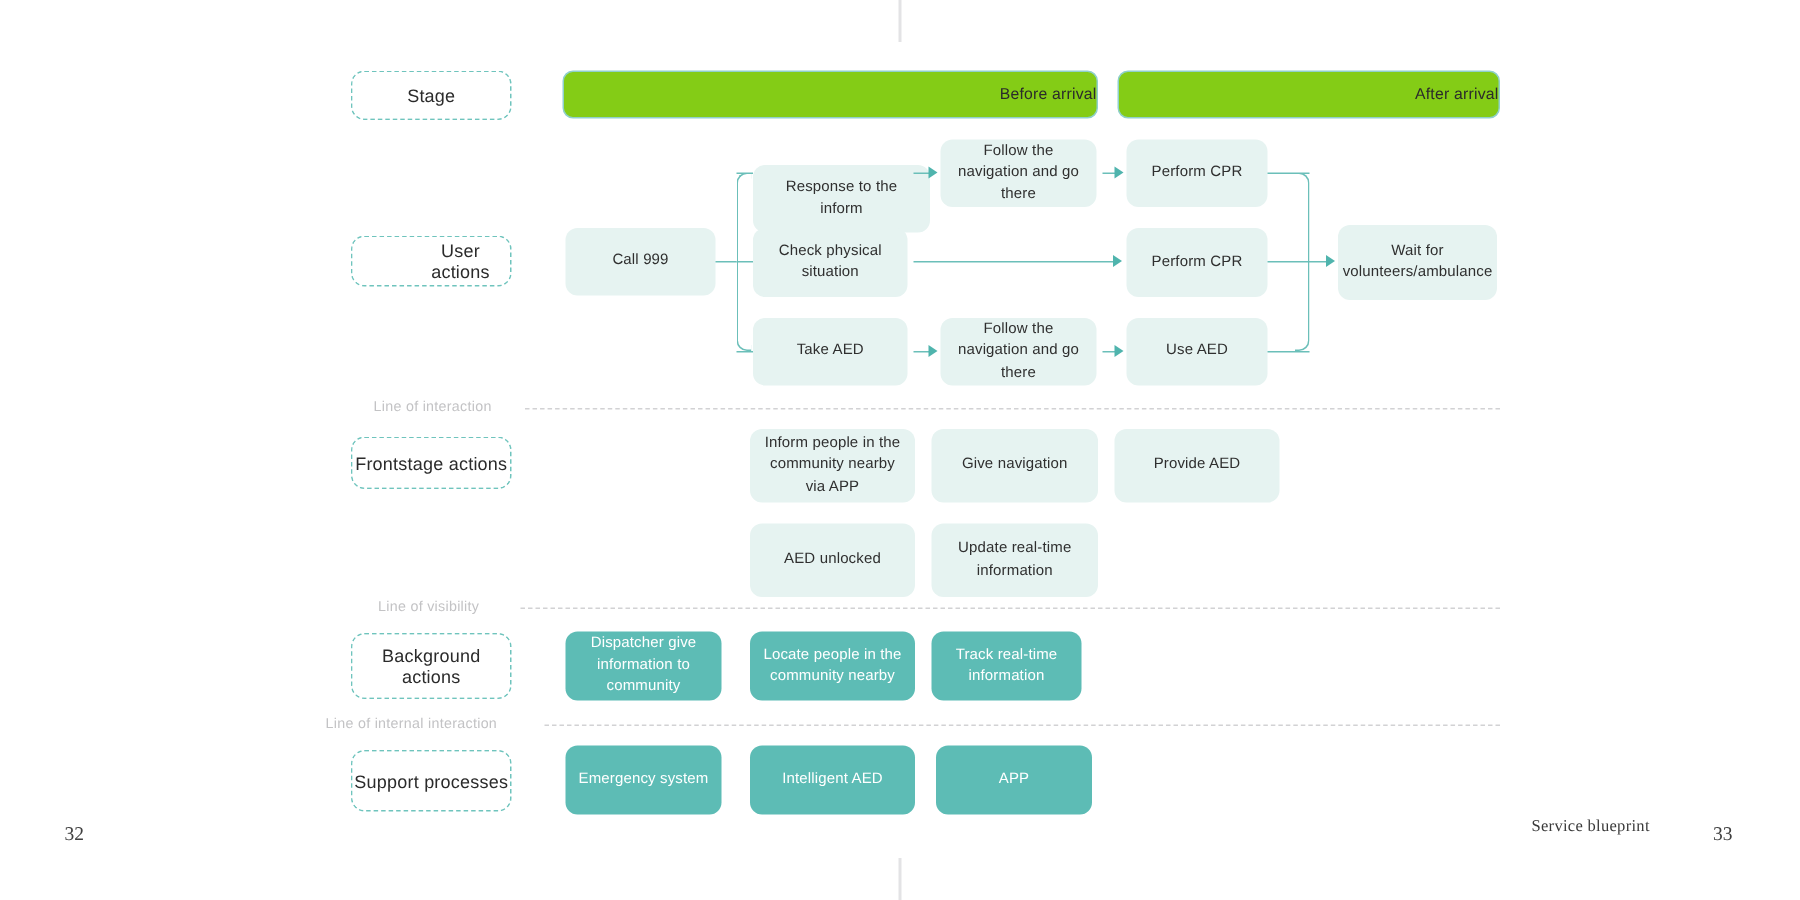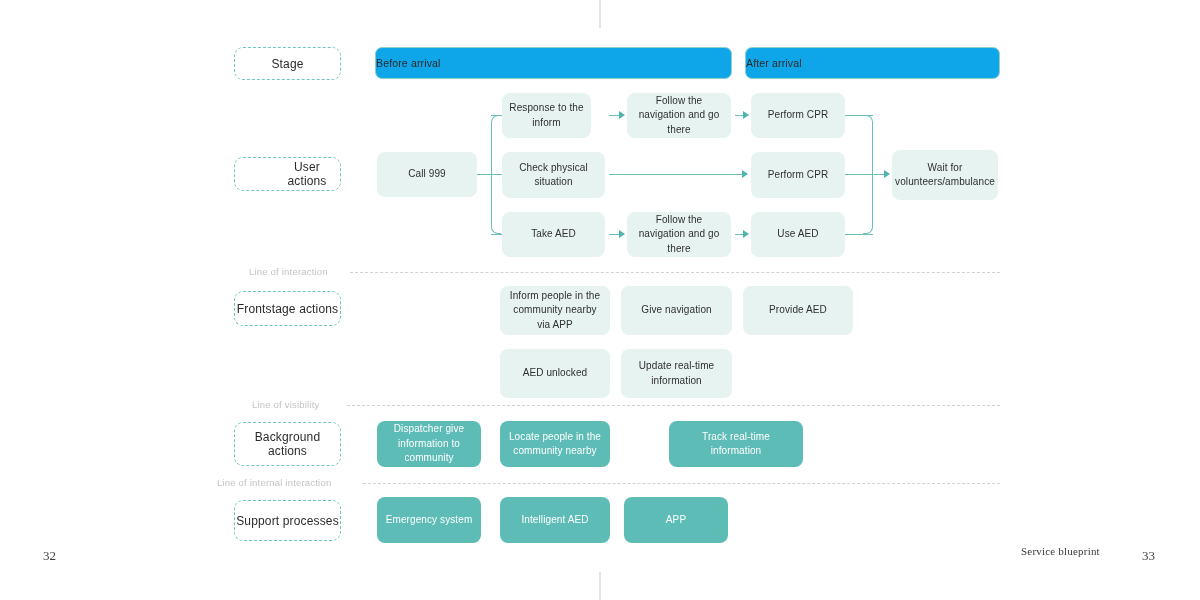--- a/index.html
+++ b/index.html
@@ -44,24 +44,24 @@
     letter-spacing: .15px;
     background: transparent;
   }
 
   
   .stage-box {
     position: absolute;
     box-sizing: border-box;
     border: 1.3px solid #8fd0cb;
     border-radius: 7px;
-    background: #0ea5e9;
+    background: #84cc16;
     display: flex;
     align-items: center;
-    justify-content: flex-start;
+    justify-content: flex-end;
     font-size: 10.5px;
     color: #2b2b2b;
     letter-spacing: .15px;
   }
 
   
   .node {
     position: absolute;
     box-sizing: border-box;
     background: #e6f3f1;
@@ -178,21 +178,21 @@
   <div class="node" style="left:377px; top:152px; width:100px; height:45px;">
     <span>Call 999</span>
   </div>
 
   <div class="conn-h" style="left:477px; top:174px; width:14px;"></div>
   <div class="bracket left-open" style="left:491px; top:115px; width:10px; height:119px;"></div>
   <div class="conn-h" style="left:491px; top:115px; width:11px;"></div>
   <div class="conn-h" style="left:491px; top:174px; width:11px;"></div>
   <div class="conn-h" style="left:491px; top:234px; width:11px;"></div>
 
-  <div class="node" style="left:502px; top:93px; width:89px; height:45px;">
+  <div class="node" style="left:502px; top:110px; width:118px; height:45px;">
     <span>Response to the inform</span>
   </div>
   <div class="conn-h" style="left:609px; top:115px; width:11px;"></div>
   <div class="arrowhead" style="left:619px; top:111px;"></div>
   <div class="node" style="left:627px; top:93px; width:104px; height:45px;">
     <span>Follow the navigation and go there</span>
   </div>
   <div class="conn-h" style="left:735px; top:115px; width:9px;"></div>
   <div class="arrowhead" style="left:743px; top:111px;"></div>
   <div class="node" style="left:751px; top:93px; width:94px; height:45px;">
@@ -265,21 +265,21 @@
   <div class="row-label" style="left:234px; top:422px; width:107px; height:44px;">
     <span>Background actions</span>
   </div>
 
   <div class="node-solid" style="left:377px; top:421px; width:104px; height:46px;">
     <span>Dispatcher give information to community</span>
   </div>
   <div class="node-solid" style="left:500px; top:421px; width:110px; height:46px;">
     <span>Locate people in the community nearby</span>
   </div>
-  <div class="node-solid" style="left:621px; top:421px; width:134px; height:46px;margin-left:48px;">
+  <div class="node-solid" style="left:621px; top:421px; width:100px; height:46px;">
     <span>Track real-time information</span>
   </div>
 
   <div class="sep-label" style="left:217px; top:477px;">
     <span>Line of internal interaction</span>
   </div>
   <div class="sep-line" style="left:363px; top:483px; width:637px;"></div>
 
   <div class="row-label" style="left:234px; top:500px; width:107px; height:41px;">
     <span>Support processes</span>

